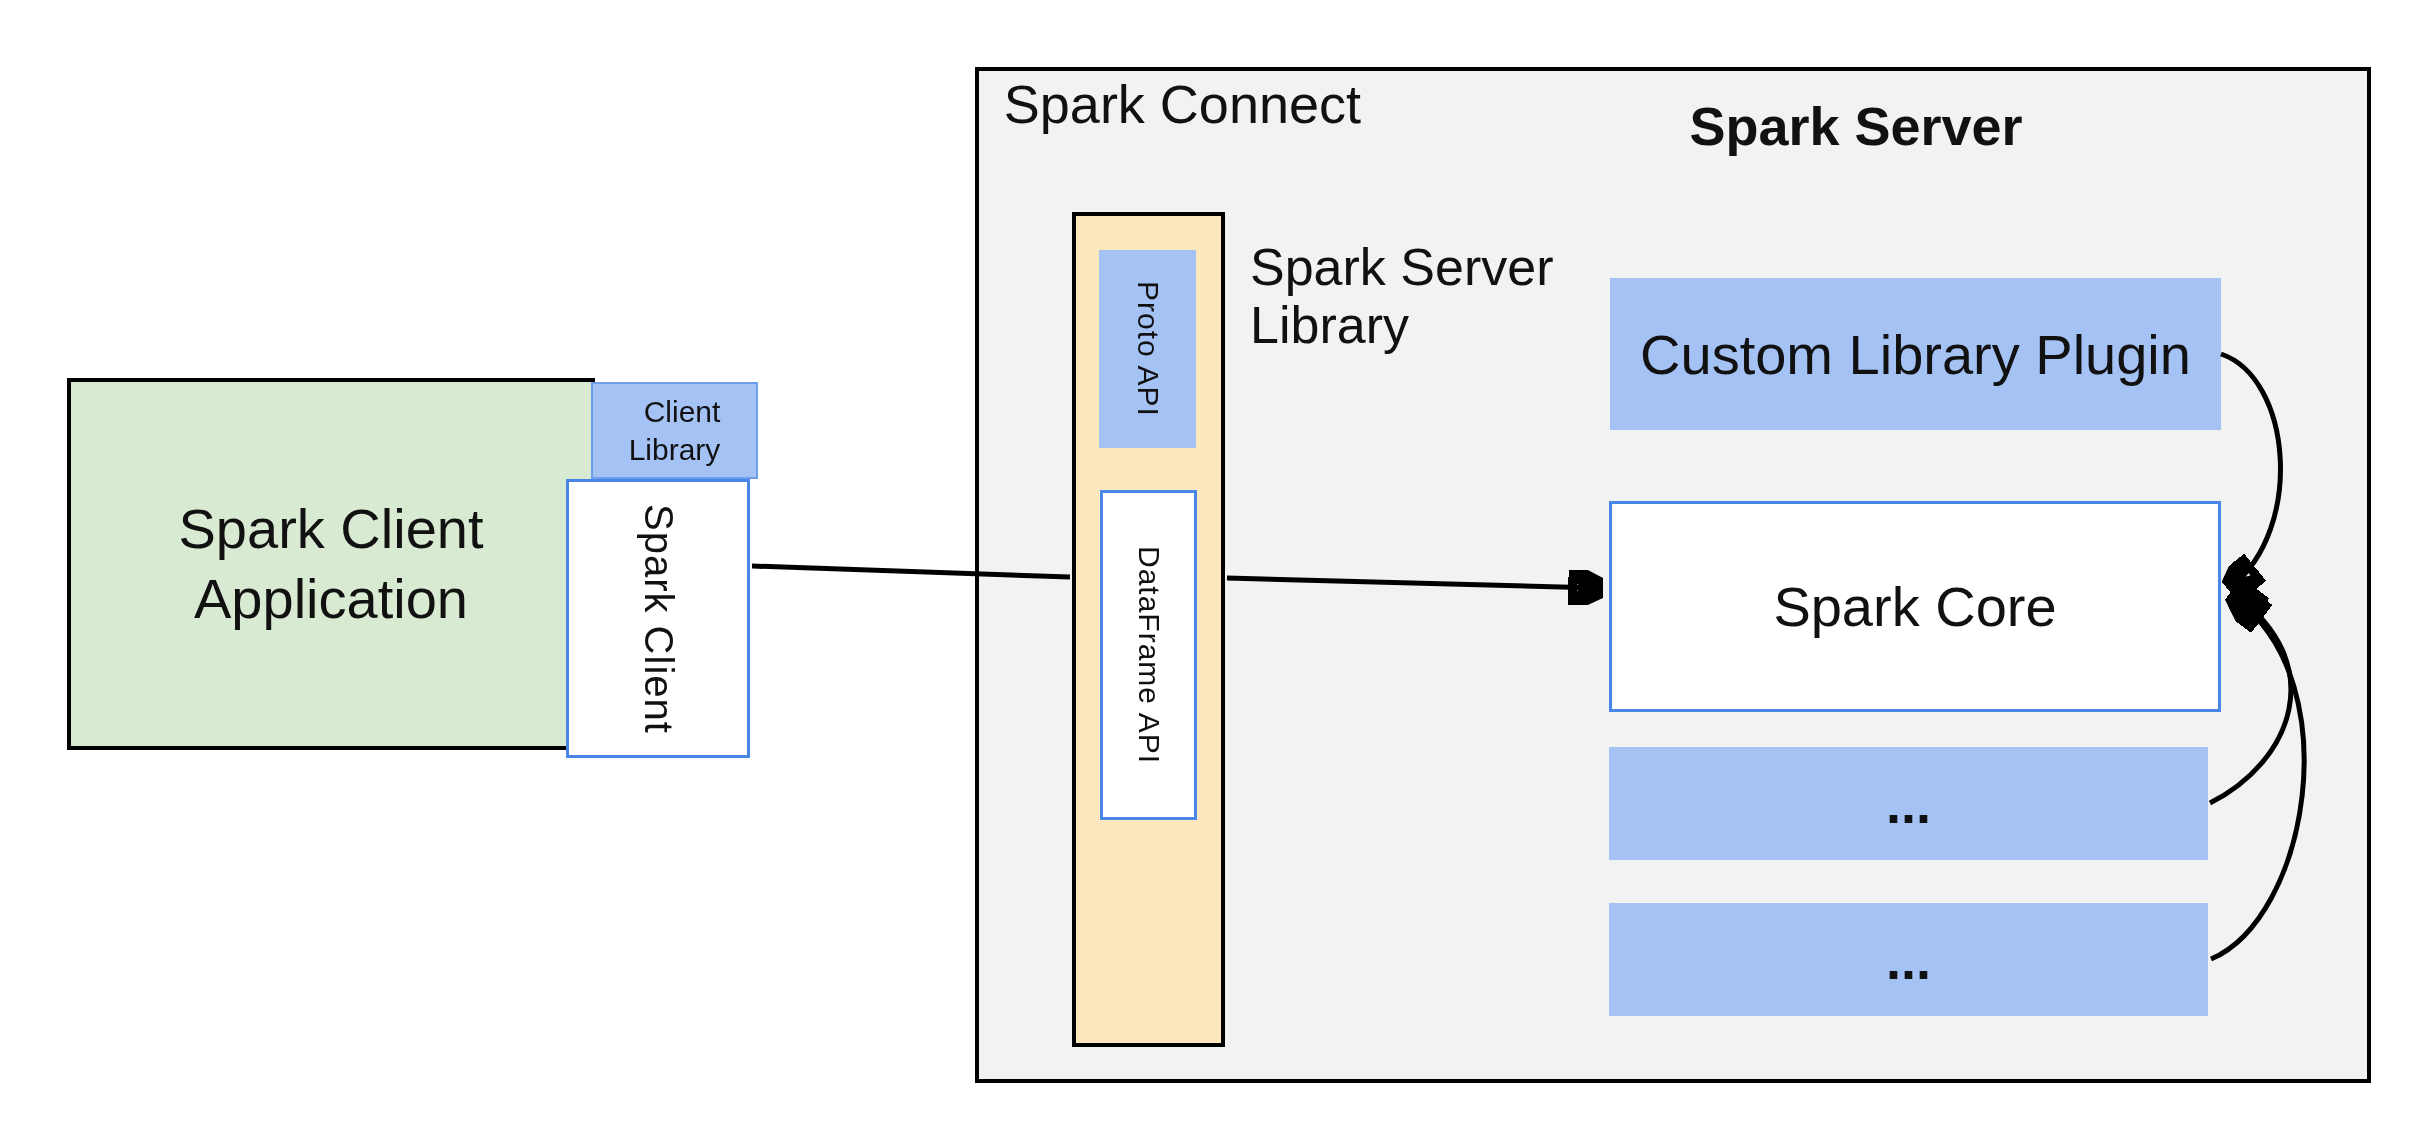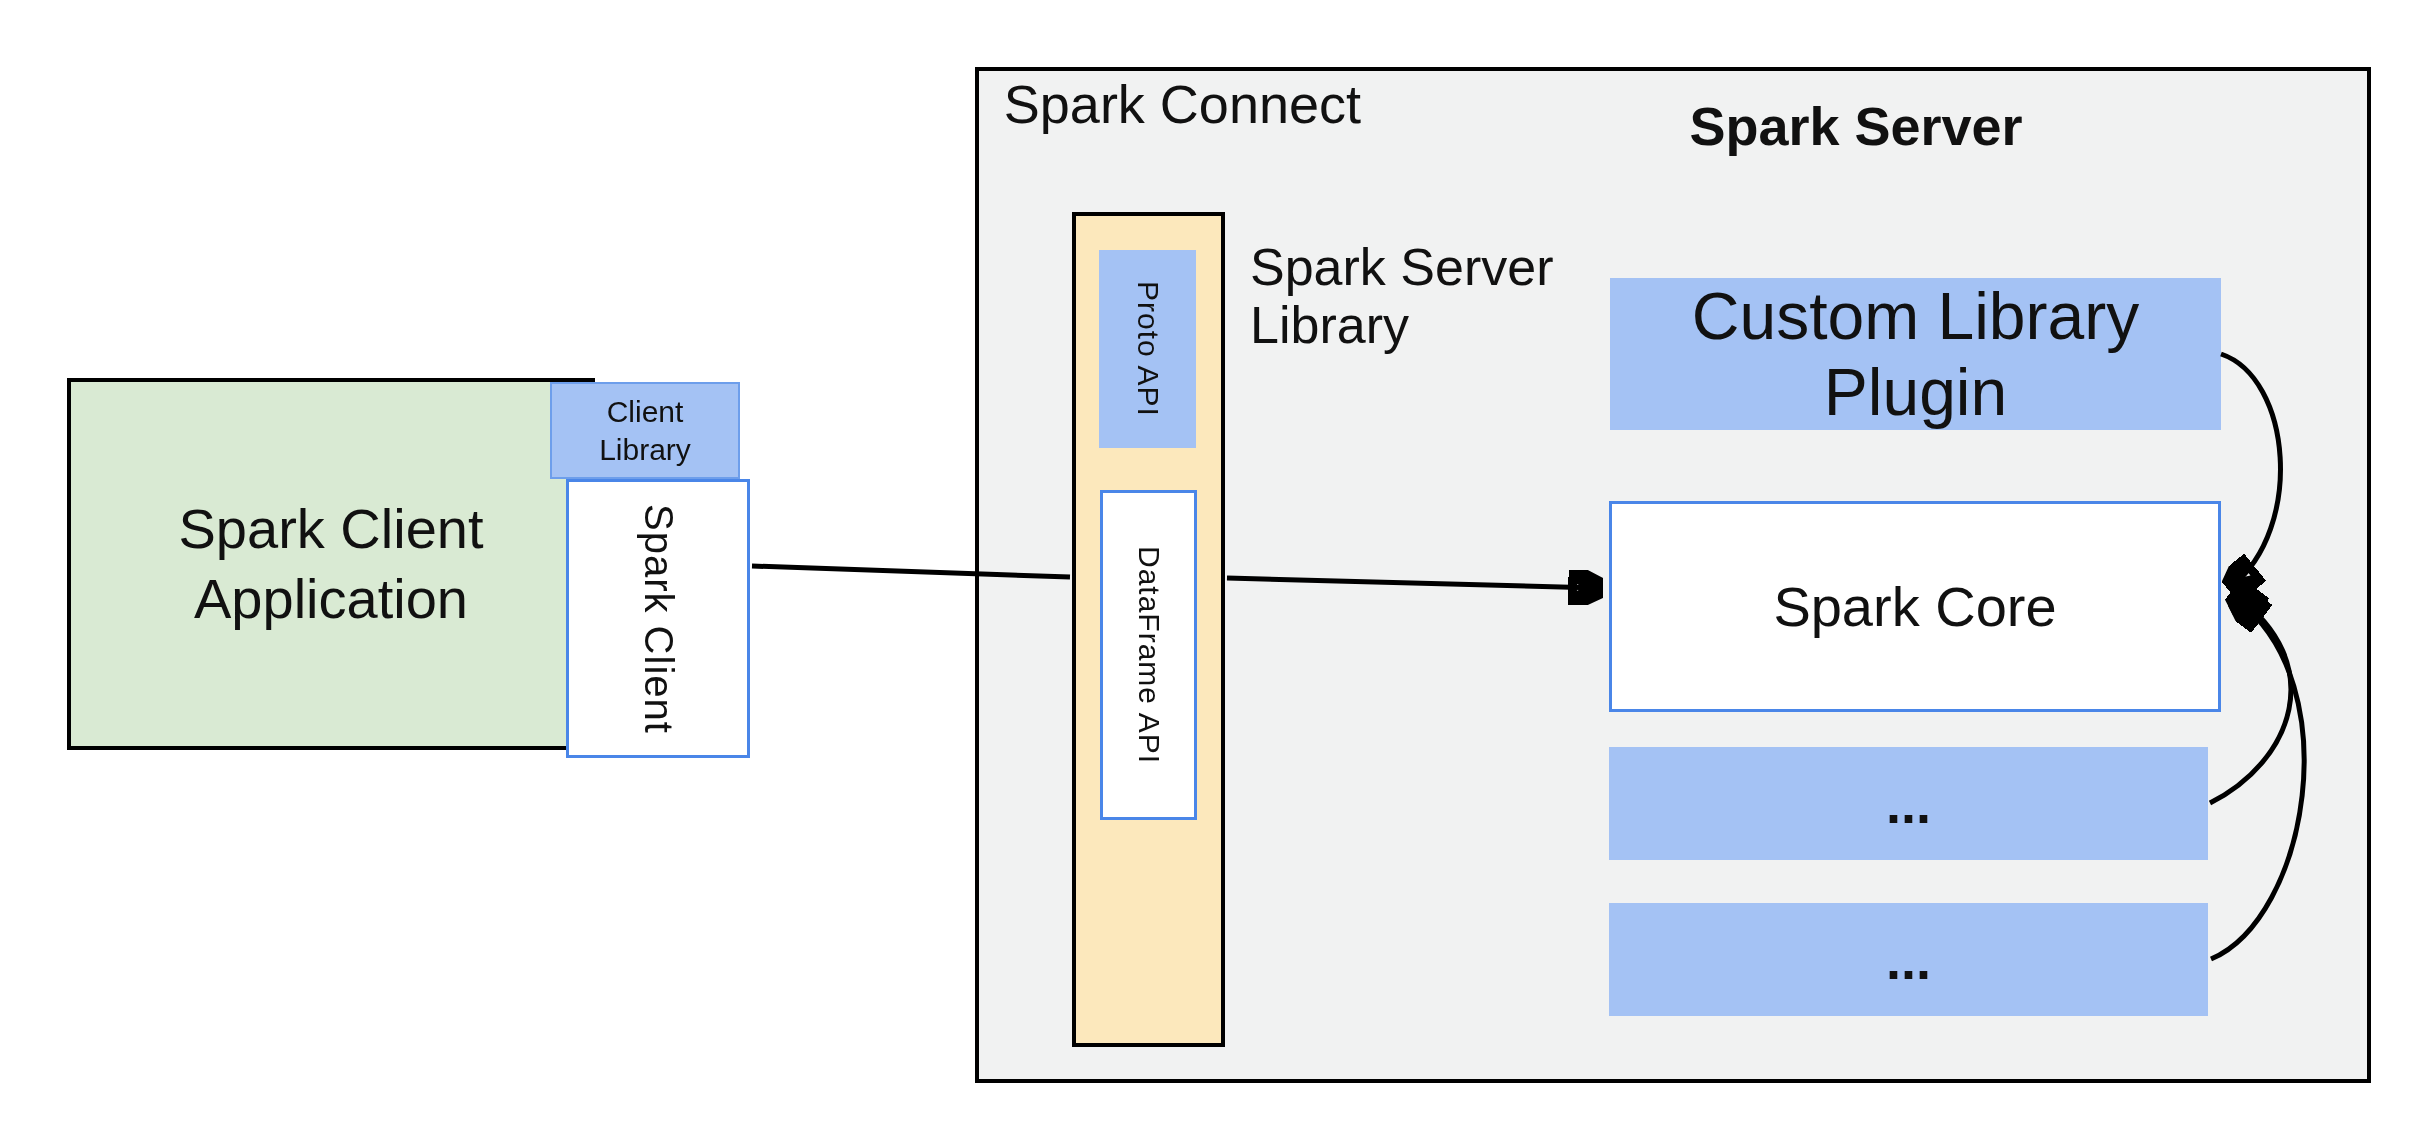--- a/index.html
+++ b/index.html
@@ -15,23 +15,24 @@
   .center-flex{display:flex;align-items:center;justify-content:center;text-align:center;}
 
   
   #green-box{
     left:67px;top:378px;width:528px;height:372px;
     background:var(--green-fill);
     border:4px solid #000;
   }
   #green-box .title{font-size:56px;line-height:70px;}
   #client-package-box{
-    left:550px;top:382px;width:190px;height:97px;
+    left:591px;top:382px;width:167px;height:97px;
     background:var(--blue-fill);
     border:2px solid var(--package-border);
+    text-align:right;
   }
   #client-package-box .pkg{font-size:30px;line-height:38px;}
   #spark-client-box{
     left:566px;top:479px;width:184px;height:279px;
     background:#fff;
     border:3px solid var(--blue-border);
   }
   .vtext{writing-mode:vertical-rl;}
   #spark-client-box .vtext{font-size:40px;letter-spacing:1px;}
 
@@ -67,21 +68,21 @@
   #server-library-label{
     left:1250px;top:238px;width:360px;
     font-size:52px;line-height:58px;text-align:left;
   }
 
   
   #plugin-box{
     left:1610px;top:278px;width:611px;height:152px;
     background:var(--blue-fill);
   }
-  #plugin-box .lbl{font-size:66px;}
+  #plugin-box .lbl{font-size:56px;}
   #core-box{
     left:1609px;top:501px;width:612px;height:211px;
     background:#fff;
     border:3px solid var(--blue-border);
   }
   #core-box .lbl{font-size:56px;}
   .slot-box{
     left:1609px;width:599px;height:113px;
     background:var(--blue-fill);
   }

